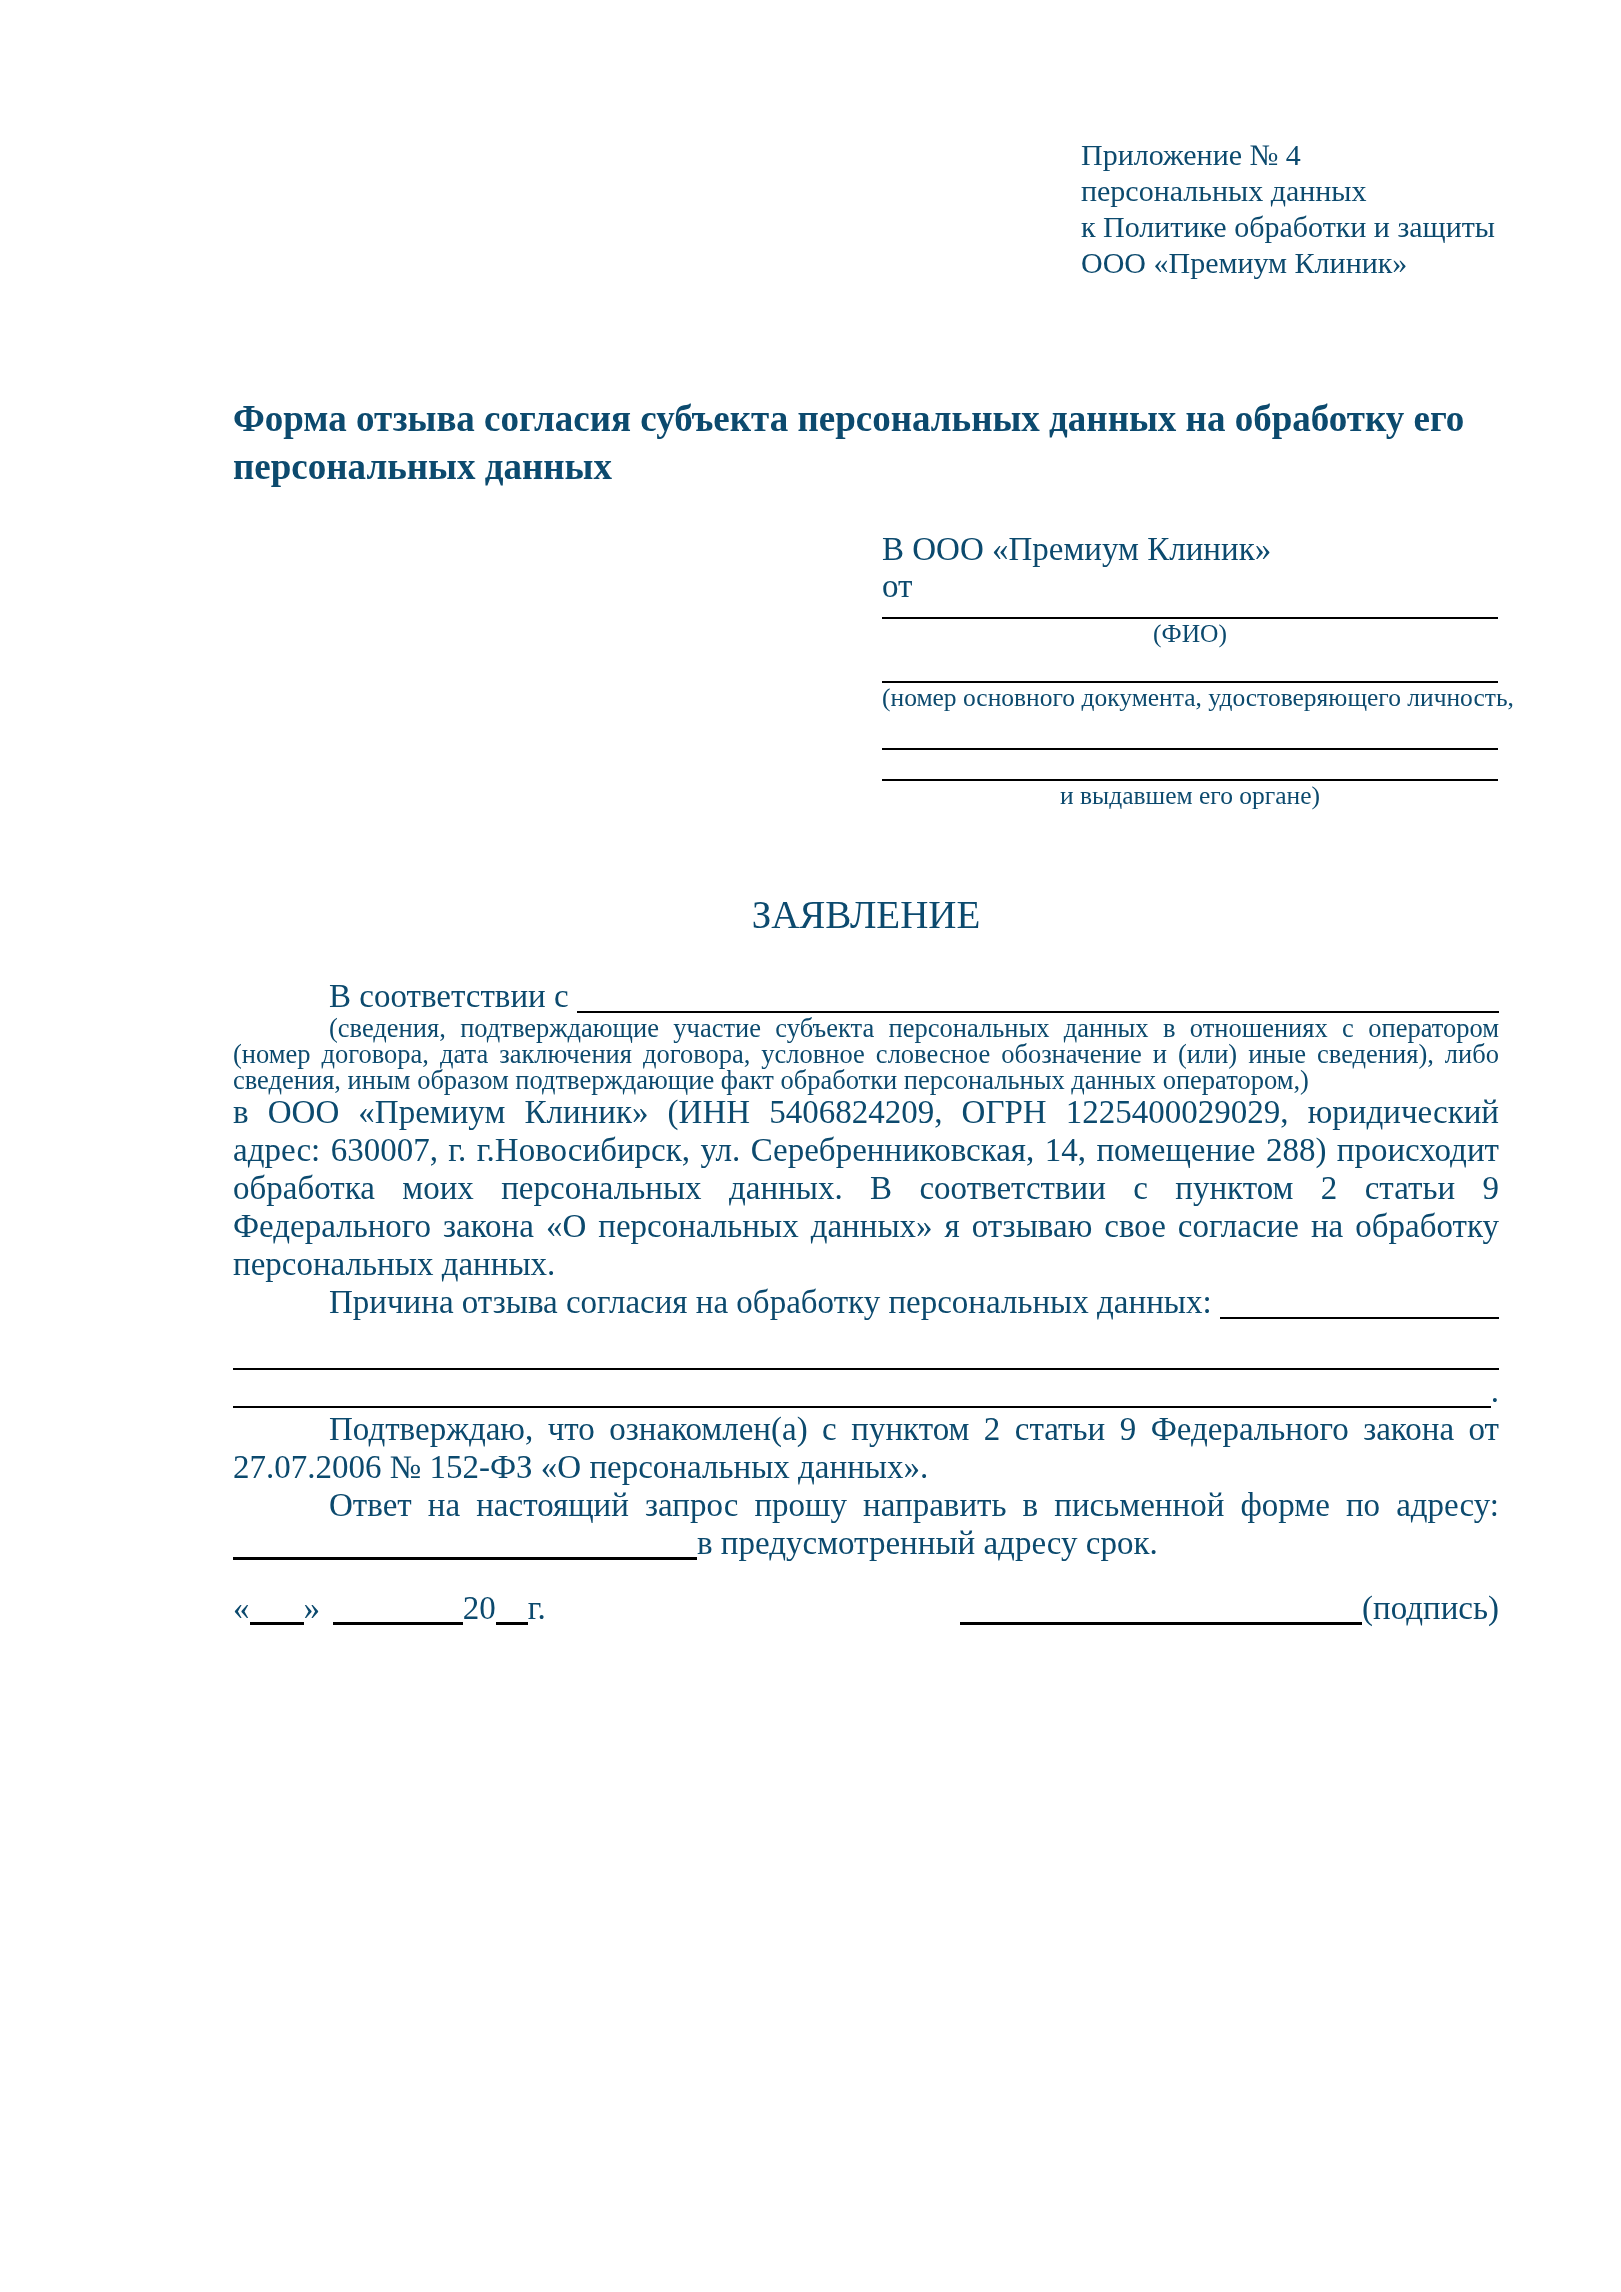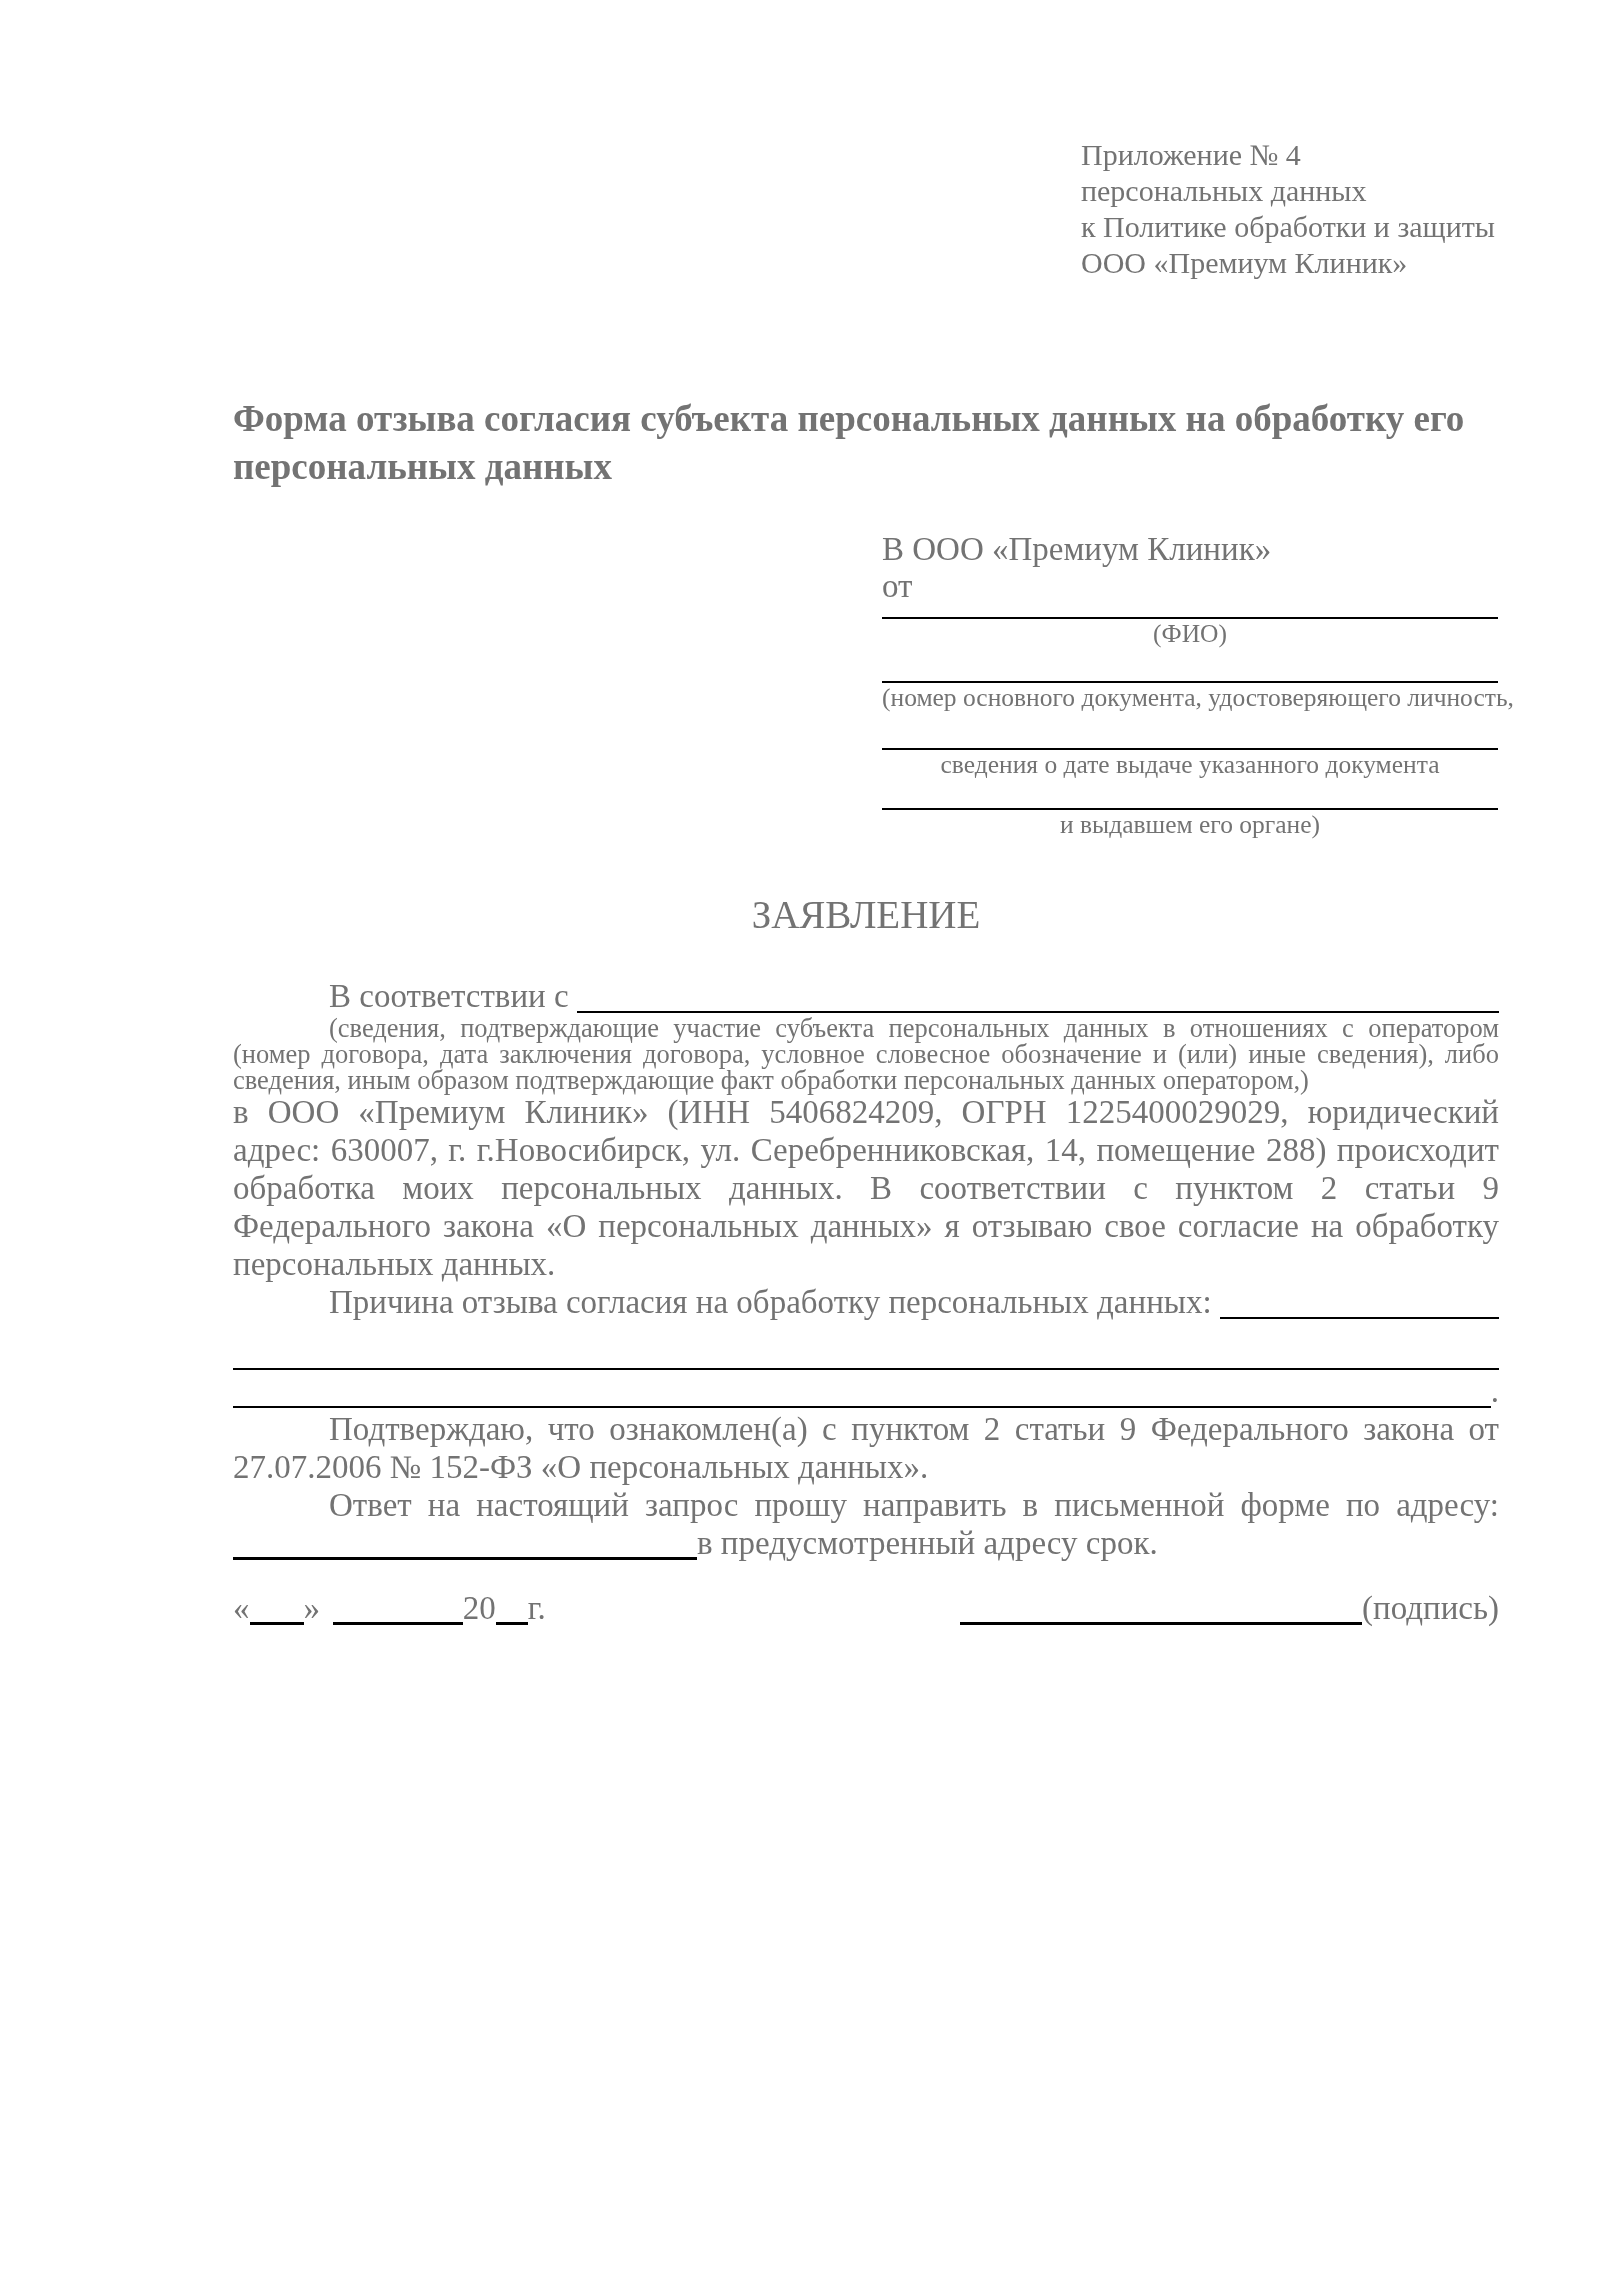--- a/index.html
+++ b/index.html
@@ -1,21 +1,21 @@
 <!DOCTYPE html>
 <html><head>
 <meta charset="utf-8">
 <style>
   html,body{margin:0;padding:0;background:#e8e8e8;}
   .page{
     position:relative;
     width:1621px;height:2293px;
     background:#ffffff;
     font-family:"Liberation Serif","DejaVu Serif",serif;
-    color:#737373;
+    color:#0c4a6e;
     overflow:hidden;
   }
   
   .header-note{
     position:absolute;left:1081px;top:137px;width:451px;
     font-size:30px;line-height:36px;text-align:left;
   }
   
   .doc-title{
     position:absolute;left:233px;top:395px;width:1266px;
@@ -87,21 +87,20 @@
   <div class="doc-title">Форма отзыва согласия субъекта персональных данных на обработку его персональных данных</div>
 
   <div class="recipient">
     <div class="to">В ООО «Премиум Клиник»</div>
     <div class="from">от</div>
     <div class="fill f1"></div>
     <div class="cap">(ФИО)</div>
     <div class="fill f2"></div>
     <div class="cap">(номер основного документа, удостоверяющего личность,</div>
     <div class="fill f3"></div>
-    <div class="cap">сведения о дате выдаче указанного документа</div>
     <div class="fill f4"></div>
     <div class="cap">и выдавшем его органе)</div>
   </div>
 
   <div class="stmt-heading">ЗАЯВЛЕНИЕ</div>
 
   <div class="main-text">
 
     <div class="row-flex indent">
       <span class="lead">В соответствии с</span>

